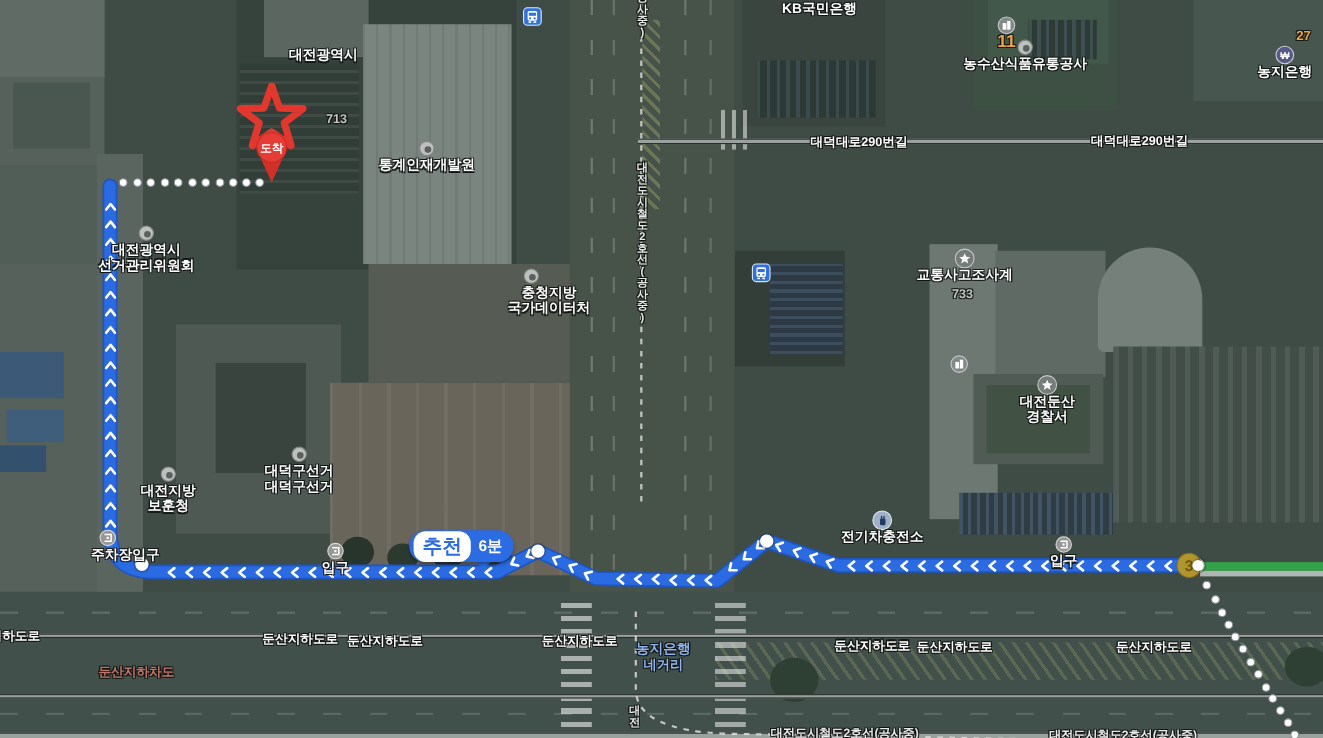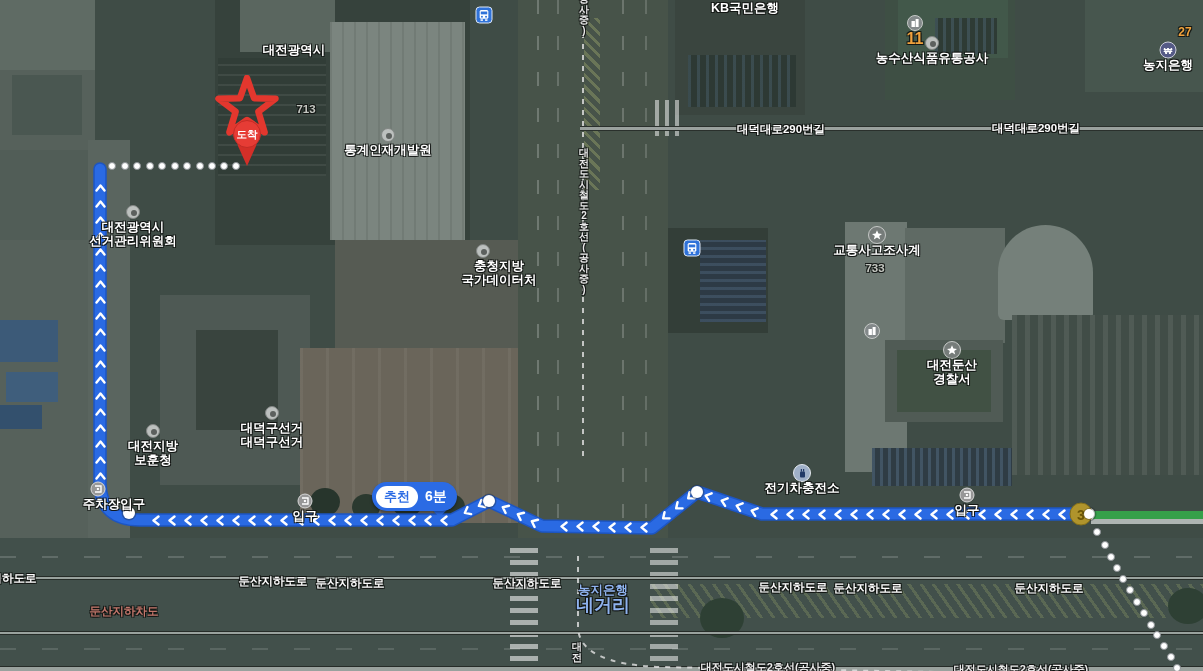--- a/index.html
+++ b/index.html
@@ -33,21 +33,21 @@
   .bld-ic{width:16px;height:16px;border-radius:50%;background:#83898a;border:1.5px solid #c4c8c6;}
   .ev-ic{width:18px;height:18px;border-radius:50%;background:#9fb0c8;border:1.5px solid #e3e8ee;}
   .ent-ic{width:15px;height:15px;border-radius:50%;background:#979797;border:1.5px solid #d8d8d8;}
   .waydot{width:12px;height:12px;border-radius:50%;background:#fff;box-shadow:0 0 0 1.5px rgba(40,45,50,.35);transform:translate(-50%,-50%);}
   .walkdot{width:8px;height:8px;border-radius:50%;background:#fff;border:1.5px solid #8b9094;transform:translate(-50%,-50%);}
   .chev{width:11px;height:11px;transform-origin:50% 50%;}
   #badge{
     left:372px;top:482px;height:29px;background:#2b6be4;border-radius:15px;
     display:flex;align-items:center;padding:0 10px 0 4px;box-shadow:0 2px 3px rgba(0,0,0,.35);z-index:40;
   }
-  #badge .pill{position:static;background:#fff;border-radius:11px;padding:2px 8px;color:#2b6be4;font-size:13px;font-weight:bold;}
+  #badge .pill{position:static;background:#fff;border-radius:11px;padding:2px 8px;color:#2b6be4;font-size:18px;font-weight:bold;}
   #badge .dur{position:static;color:#fff;font-size:14px;font-weight:bold;margin-left:7px;}
   #badge-tail{left:434px;top:504px;width:11px;height:11px;background:#2b6be4;transform:rotate(45deg);z-index:39;}
   #exit-circle{
     left:1081px;top:514px;width:23px;height:23px;border-radius:50%;transform:translate(-50%,-50%);
     background:#b0942c;border:1px solid #85701a;color:#6b5607;font-size:14px;font-weight:bold;
     display:flex;align-items:center;justify-content:center;z-index:36;
   }
   #exit-dot{left:1089px;top:514px;width:10px;height:10px;border-radius:50%;background:#fff;box-shadow:0 0 0 1px rgba(40,45,50,.3);transform:translate(-50%,-50%);z-index:37;}
   .layer{left:0;top:0;width:1203px;height:671px;}
 </style>
@@ -679,21 +679,21 @@
       <div class="rlabel" style="left: 1020px; top: 128px;">대덕대로290번길</div>
       <div class="rlabel" style="left: -14px; top: 578px;">둔산지하도로</div>
       <div class="rlabel" style="left: 257px; top: 581px;">둔산지하도로</div>
       <div class="rlabel" style="left: 334px; top: 583px;">둔산지하도로</div>
       <div class="rlabel" style="left: 511px; top: 583px;">둔산지하도로</div>
       <div class="rlabel" style="left: 777px; top: 587px;">둔산지하도로</div>
       <div class="rlabel" style="left: 852px; top: 588px;">둔산지하도로</div>
       <div class="rlabel" style="left: 1033px; top: 588px;">둔산지하도로</div>
       <div class="rlabel" style="left: 108px; top: 611px; color: rgb(194, 118, 107);">둔산지하차도</div>
       <div class="rlabel" style="left: 587px; top: 590px; color: rgb(143, 179, 239); font-size: 12.5px;">농지은행</div>
-      <div class="rlabel" style="left: 587px; top: 605px; color: rgb(143, 179, 239); font-size: 18px;">네거리</div>
+      <div class="rlabel" style="left: 587px; top: 605px; color: rgb(143, 179, 239); font-size: 12px;">네거리</div>
     </div>
   <div class="layer" id="subwaylabel-layer" style="z-index:27;">
       <div class="slabel" style="left: 584px; top: -6px;">공<br>사<br>중<br>)</div>
       <div class="slabel" style="left: 584px; top: 148px;">대<br>전<br>도<br>시<br>철<br>도<br>2<br>호<br>선<br>(<br>공<br>사<br>중<br>)</div>
       <div class="slabel" style="left: 577px; top: 642px;">대<br>전</div>
       <div class="slabel" style="left: 768px; top: 662px; font-size: 11px; white-space: nowrap;">대전도시철도2호선(공사중)</div>
       <div class="slabel" style="left: 1021px; top: 664px; font-size: 11px; white-space: nowrap;">대전도시철도2호선(공사중)</div>
     </div>
 
   <svg style="left:212px;top:75px;z-index:34;" width="70" height="62" viewBox="0 0 70 62">

